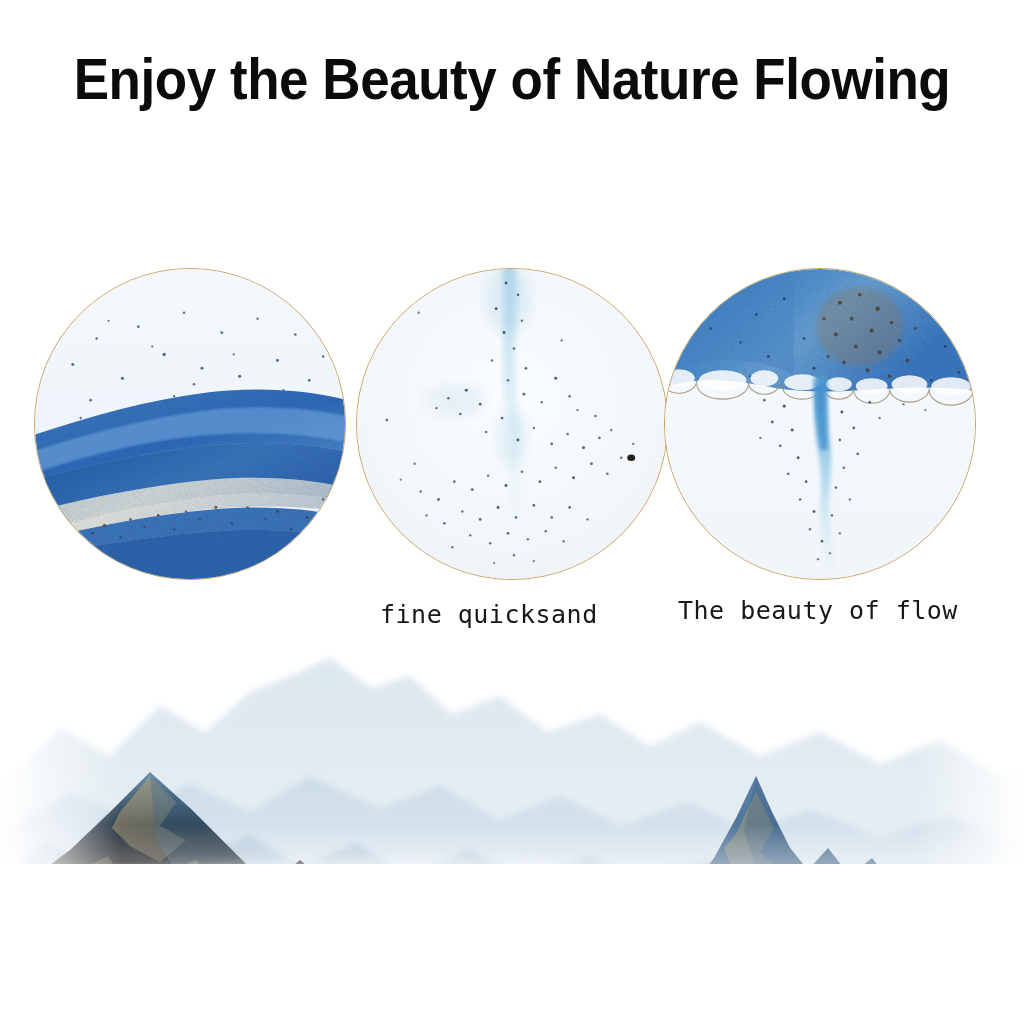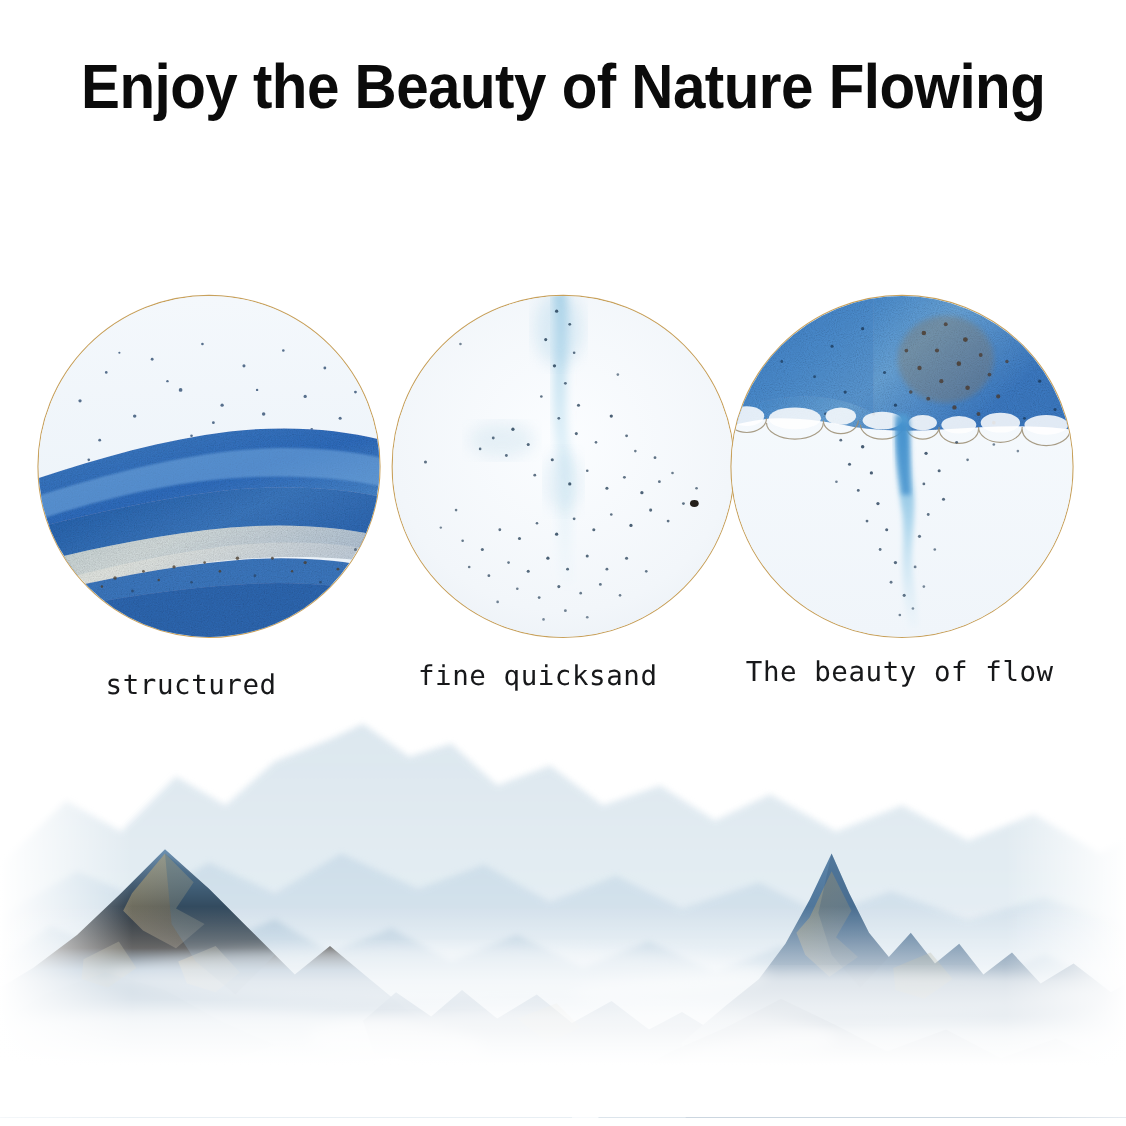--- a/index.html
+++ b/index.html
@@ -3,21 +3,21 @@
 <meta charset="utf-8">
 <style>
   html,body{margin:0;padding:0;}
   body{
     width:1024px;height:1024px;
     background:#ffffff;
     font-family:"Liberation Sans",sans-serif;
     overflow:hidden;
     position:relative;
   }
-  .page{position:relative;width:1024px;height:1016px;background:#fff;overflow:hidden;}
+  .page{position:relative;width:1024px;height:864px;background:#fff;overflow:hidden;}
 
   
   .title{
     position:absolute;left:0;top:50px;width:1024px;
     text-align:center;
     font-family:"Liberation Sans",sans-serif;
     font-weight:700;
     font-size:57px;
     letter-spacing:-0.5px;
     color:#0b0b0b;
@@ -433,21 +433,20 @@
             <circle cx="216" cy="150" r="1.2" opacity=".64"></circle>
               <circle cx="96" cy="170" r="1.2" opacity=".62"></circle>
             <circle cx="240" cy="136" r="1.2" opacity=".6"></circle>
               <circle cx="262" cy="142" r="1.2" opacity=".56"></circle>
           </g>
         </svg>
       </div>
     </div>
   </div>
 
-  <div class="cap cap-1">structured</div>
   <div class="cap cap-2a">fine quicksand</div>
   <div class="cap cap-2b">sandy and delicate</div>
   <div class="cap cap-3">The beauty of flow</div>
 
   <div class="mountains">
     <svg viewBox="0 0 1024 388" preserveAspectRatio="none">
       <defs>
         <linearGradient id="far" x1="0" y1="0" x2="0" y2="1">
           <stop offset="0%" stop-color="#d6e3ec"></stop>
           <stop offset="100%" stop-color="#eef4f8"></stop>

